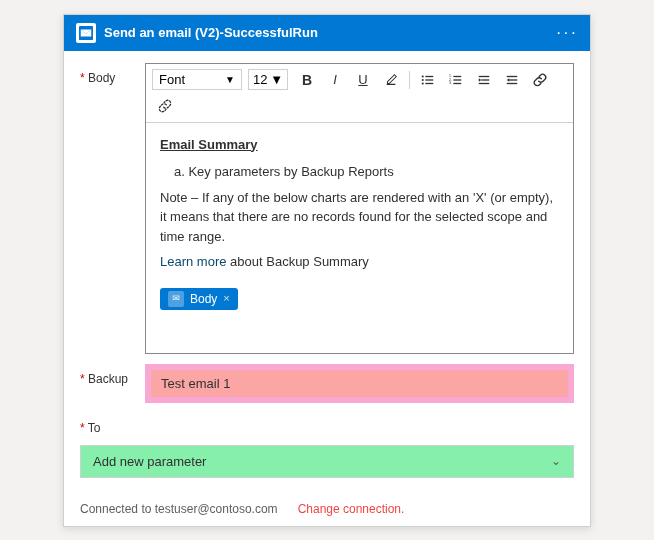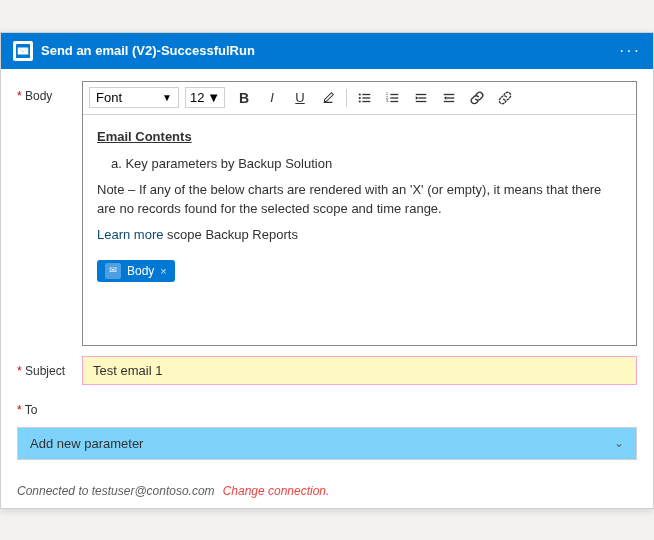--- a/index.html
+++ b/index.html
@@ -6,21 +6,21 @@
     body {
       font-family: 'Segoe UI', Arial, sans-serif;
       font-size: 13px;
       background: #f3f2f1;
       display: flex;
       justify-content: center;
       align-items: center;
       min-height: 100vh;
     }
     .card {
-      width: 654px;
+      width: 528px;
       background: #fff;
       border: 1px solid #d0d0d0;
       box-shadow: 0 2px 8px rgba(0,0,0,0.12);
     }
     .card-header {
       background: #0078d4;
       color: #fff;
       display: flex;
       align-items: center;
       padding: 8px 12px;
@@ -182,58 +182,57 @@
       font-size: 9px;
     }
     .body-token-x {
       cursor: pointer;
       font-size: 11px;
       opacity: 0.8;
     }
     
     .text-input {
       width: 100%;
-      border: 1px solid #f9a8d4;
+      border: 6px solid #f9a8d4;
       padding: 6px 10px;
       font-size: 13px;
       color: #323130;
       outline: none;
-      background: #fef9c3;
+      background: #fca5a5;
     }
     .text-input::placeholder {
       color: #a19f9d;
     }
     
     .add-param-row {
       display: flex;
       align-items: center;
       border: 1px solid #d0d0d0;
       padding: 8px 12px;
       margin: 6px 0;
       cursor: pointer;
-      background: #7dd3fc;
+      background: #86efac;
       justify-content: space-between;
     }
     .add-param-label {
       font-size: 13px;
       color: #323130;
     }
     .add-param-chevron {
       font-size: 12px;
       color: #605e5c;
     }
     
     .card-footer {
       padding: 6px 16px 10px;
       font-size: 12px;
       color: #605e5c;
       display: flex;
       align-items: center;
-      gap: 8px;
-      font-style: italic;
+      gap: 20px;
     }
     .footer-link {
       color: #ef4444;
       text-decoration: none;
       cursor: pointer;
     }
     
     .icon-svg {
       width: 14px;
       height: 14px;
@@ -330,42 +329,42 @@
             </button>
             <button class="toolbar-btn" title="Remove Link">
               <svg class="icon-svg" viewBox="0 0 16 16">
                   <path d="M6.5 9.5a3.5 3.5 0 005 0l2-2a3.5 3.5 0 00-5-5L7 4" fill="none" stroke="currentColor" stroke-width="1.5" stroke-linecap="round" stroke-dasharray="2 2"></path>
                   <path d="M9.5 6.5a3.5 3.5 0 00-5 0l-2 2a3.5 3.5 0 005 5L9 12" fill="none" stroke="currentColor" stroke-width="1.5" stroke-linecap="round" stroke-dasharray="2 2"></path>
                 </svg>
             </button>
           </div>
 
           <div class="editor-content">
-            <h4>Email Contents</h4>
-            <p style="padding-left:14px;">a. Key parameters by Backup Solution</p>
+            <h4>Email Summary</h4>
+            <p style="padding-left:14px;">a. Key parameters by Backup Reports</p>
             <p>
               <span class="note-text">Note</span><span> – If any of the below charts are rendered with an 'X' (or empty), it means that there are no records found for the selected scope and time range.</span>
             </p>
             <p>
-              <a class="learn-link">Learn more</a><span> scope Backup Reports</span>
+              <a class="learn-link">Learn more</a><span> about Backup Summary</span>
             </p>
             <div class="body-token">
               <span class="body-token-icon">✉</span>
               <span>Body</span>
               <span class="body-token-x">×</span>
             </div>
           </div>
         </div>
       </div>
     </div>
 
     <div class="field-row">
       <div class="field-label">
         <span class="required">*</span>
-        <span>Subject</span>
+        <span>Backup</span>
       </div>
       <div class="field-content">
         <input class="text-input" type="text" value="Test email 1" style="">
       </div>
     </div>
 
     <div class="field-row">
       <div class="field-label">
         <span class="required">*</span>
         <span>To</span>

